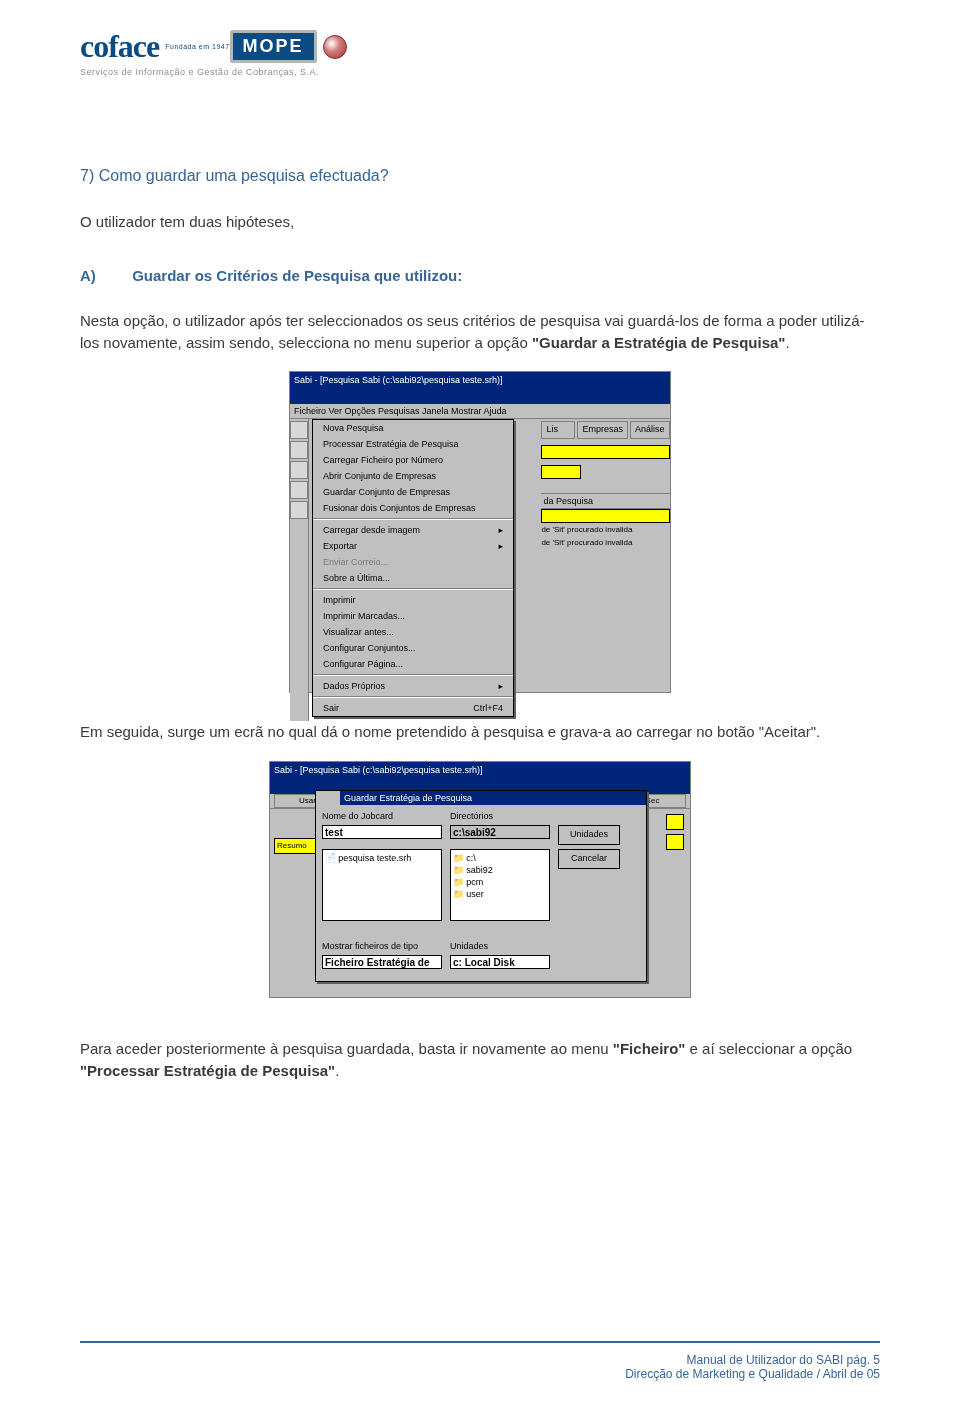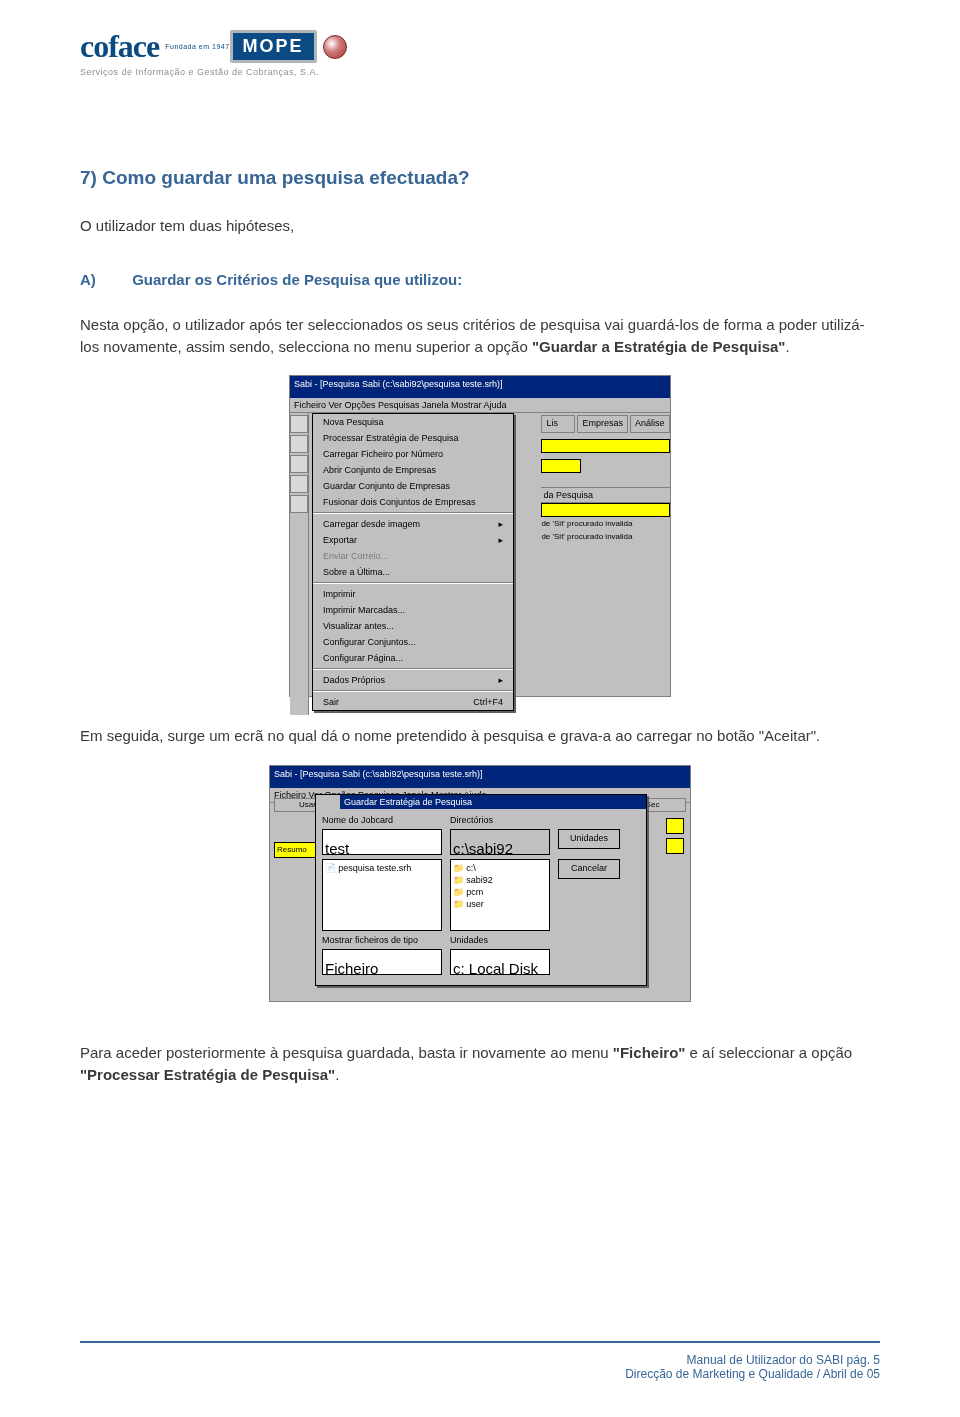--- a/index.html
+++ b/index.html
@@ -57,22 +57,22 @@
     font-size: 9px;
     color:#8a8f96;
     letter-spacing:0.5px;
     margin-top:2px;
   }
 
   .content { margin-top: 90px; }
 
   .sec-title {
     color:#376596;
-    font-weight:bold;
-    font-size:19px;
+    font-weight:normal;
+    font-size:16px;
     margin-bottom:26px;
   }
   .body-text {
     color:#3a3a3a;
     font-size:15px;
     line-height:1.45;
   }
   .item-label {
     color:#376596;
     font-weight:bold;
@@ -94,21 +94,21 @@
   .shot {
     border:1px solid #808080;
     background:#c0c0c0;
     margin: 8px auto 28px auto;
     font-family: "MS Sans Serif", Arial, sans-serif;
     font-size:10px;
     color:#000;
   }
   .shot-1 { width:380px; height:320px; }
   .shot-titlebar {
-    height:22px;
+    height:32px;
     background:#00257a;
     color:#fff;
     padding:0 4px;
     font-size:9px;
     line-height:16px;
     white-space:nowrap;
     overflow:hidden;
   }
   .shot-menubar {
     background:#c0c0c0;
@@ -198,25 +198,26 @@
     gap:4px 8px;
     height:calc(100% - 20px);
     box-sizing:border-box;
   }
   .dlg-label { font-size:9px; }
   .dlg-field {
     background:#fff;
     border:1px solid #000;
     height:14px;
     width:100%;
-    font-size:15px;
-    padding:12px 2px;
+    font-size:10px;
+    padding:0 2px;
     box-sizing:border-box;
     line-height:14px;
     overflow:hidden;
+    font-weight:bold;
   }
   .dlg-btn {
     border:1px solid #000;
     background:#c0c0c0;
     height:18px;
     font-size:9px;
     text-align:center;
     line-height:16px;
     width:60px;
   }

